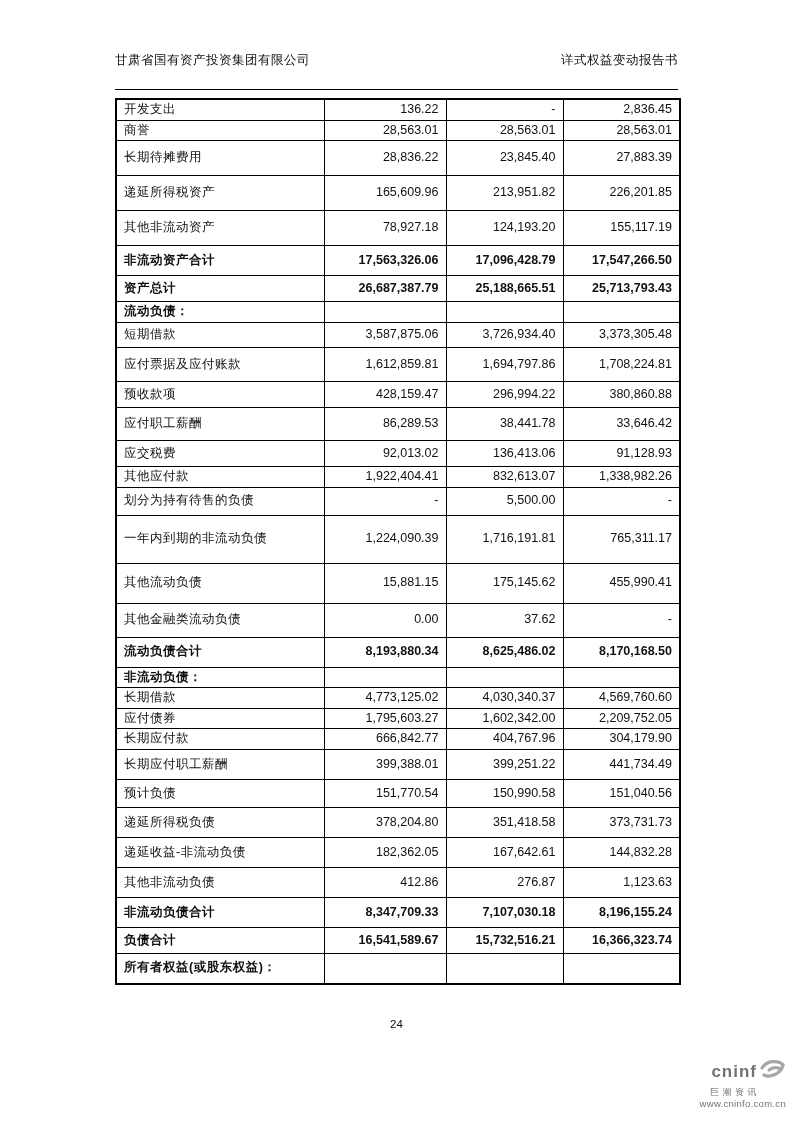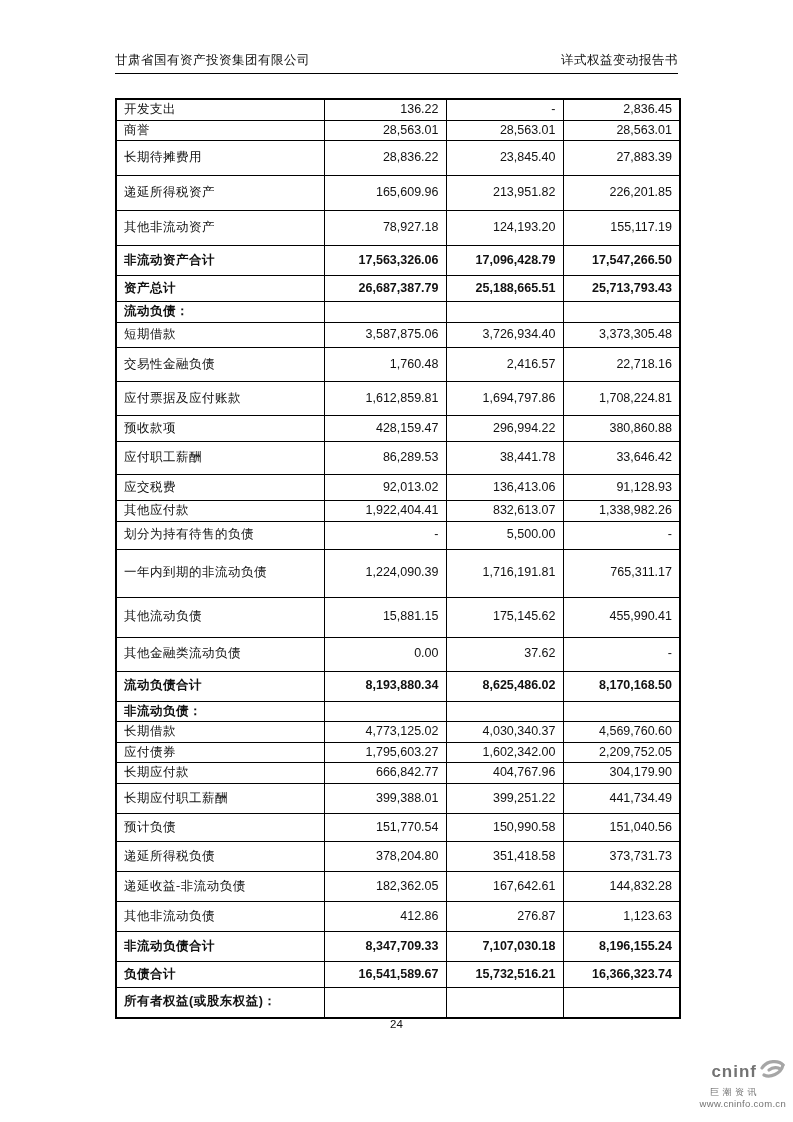--- a/index.html
+++ b/index.html
@@ -12,21 +12,21 @@
     overflow: hidden;
   }
   .page-header {
     position: absolute;
     left: 115px; top: 52px;
     width: 563px;
     display: flex;
     justify-content: space-between;
     align-items: flex-end;
     border-bottom: 1px solid #000;
-    padding-bottom: 4px;
+    padding-bottom: 20px;
     font-family: "Liberation Serif", serif;
     font-size: 12.5px;
     letter-spacing: 0.5px;
   }
   table.sheet {
     position: absolute;
     left: 115px; top: 98px;
     width: 564px;
     border-collapse: collapse;
     table-layout: fixed;
@@ -159,26 +159,20 @@
         <td class="label">流动负债：</td>
         <td class="num"></td>
         <td class="num"></td>
         <td class="num"></td>
       </tr>
       <tr style="height: 25px;">
         <td class="label">短期借款</td>
         <td class="num">3,587,875.06</td>
         <td class="num">3,726,934.40</td>
         <td class="num">3,373,305.48</td>
-      </tr>
-      <tr style="height: 34px;">
-        <td class="label">交易性金融负债</td>
-        <td class="num">1,760.48</td>
-        <td class="num">2,416.57</td>
-        <td class="num">22,718.16</td>
       </tr>
       <tr style="height: 34px;">
         <td class="label">应付票据及应付账款</td>
         <td class="num">1,612,859.81</td>
         <td class="num">1,694,797.86</td>
         <td class="num">1,708,224.81</td>
       </tr>
       <tr style="height: 26px;">
         <td class="label">预收款项</td>
         <td class="num">428,159.47</td>

